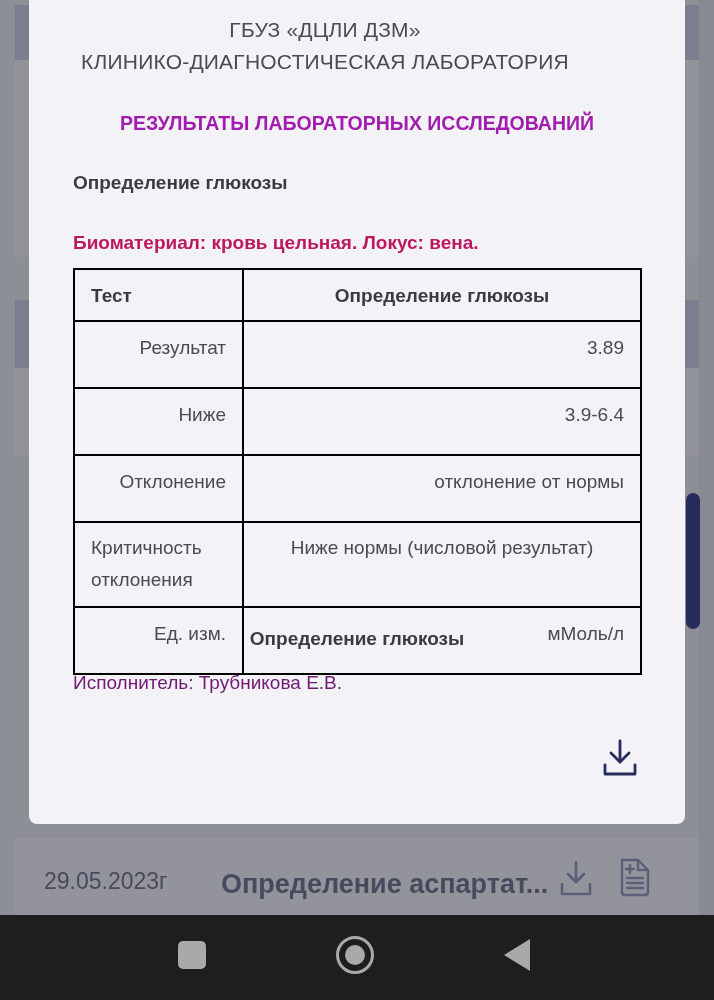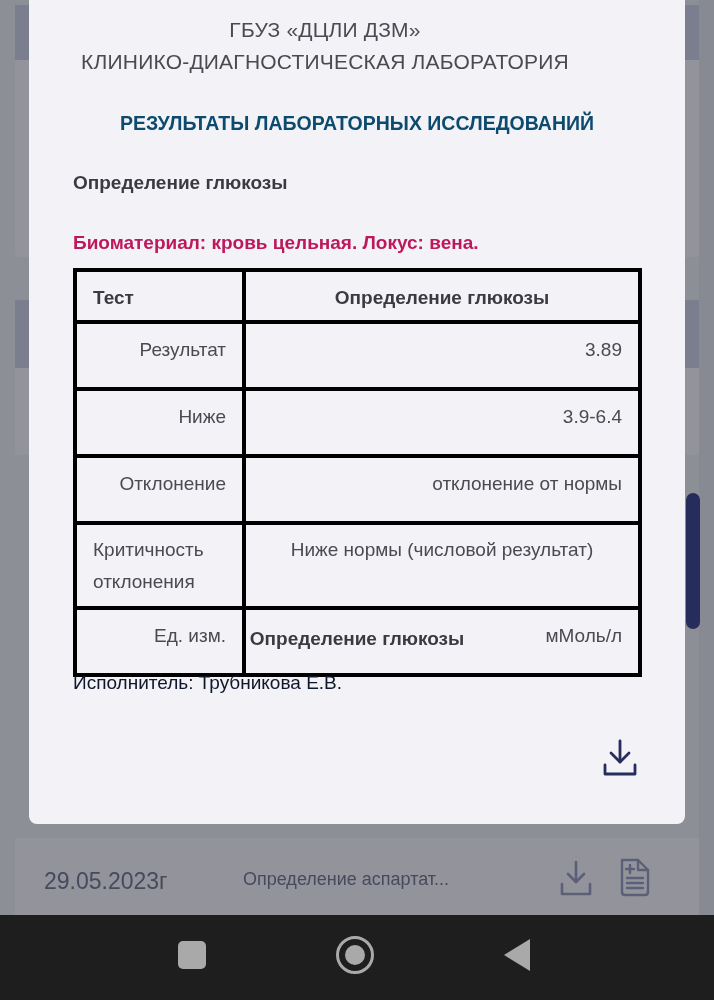--- a/index.html
+++ b/index.html
@@ -20,21 +20,21 @@
   .bg-card1 .bdy { height: 197px; border-radius: 0 0 4px 4px; }
   .bg-card2 { top: 300px; }
   .bg-card2 .hdr { height: 68px; }
   .bg-card2 .bdy { height: 87px; }
   .bg-card3 { top: 838px; height: 77px; background: #93949b; }
   .bg-row {
     position: absolute; left: 15px; top: 838px; width: 684px; height: 77px;
     display: flex; align-items: center;
   }
   .bg-date { position: absolute; left: 29px; top: 30px; font-size: 23px; color: #464a5c; }
-  .bg-title { position: absolute; left: 228px; top: 31px; font-size: 18px; font-weight: normal; color: #464a5c; white-space: nowrap; }
+  .bg-title { position: absolute; left: 206px; top: 31px; font-size: 27px; font-weight: bold; color: #464a5c; white-space: nowrap; }
   .bg-icon-dl { position: absolute; left: 543px; top: 20px; width: 36px; height: 40px; }
   .bg-icon-doc { position: absolute; left: 601px; top: 18px; width: 36px; height: 42px; }
   .scroll-track { position: absolute; left: 699px; top: 0; width: 15px; height: 915px; background: #878993; }
   .scroll-thumb {
     position: absolute; left: 686px; top: 493px; width: 14px; height: 136px;
     background: #262d5c; border-radius: 7px;
   }
 
   
   .modal {
@@ -42,47 +42,47 @@
     background: #f2f2f7; border-radius: 8px;
   }
   .org-name, .lab-name {
     position: absolute; left: 0; width: 592px; text-align: center;
     font-size: 21px; color: #4a4a50; letter-spacing: 0.2px;
   }
   .org-name { top: 28px; }
   .lab-name { top: 60px; }
   .report-title {
     position: absolute; left: 0; width: 656px; top: 122px; text-align: center;
-    font-size: 19.5px; font-weight: bold; color: #0c4a6e;
+    font-size: 19.5px; font-weight: bold; color: #a21caf;
   }
   .test-name {
     position: absolute; left: 44px; top: 182px; font-size: 19px; font-weight: bold; color: #3a3a40;
   }
   .biomaterial {
     position: absolute; left: 44px; top: 242px; font-size: 19px; font-weight: bold; color: #be185d;
   }
   .results-table {
     position: absolute; left: 44px; top: 278px; width: 569px;
     border-collapse: collapse; table-layout: fixed;
   }
   .results-table td {
-    border: 4px solid #000000; font-size: 19px; color: #4a4a50;
+    border: 2px solid #000000; font-size: 19px; color: #4a4a50;
     padding: 0 16px; vertical-align: top; line-height: 32px;
   }
   .results-table td.c1 { width: 169px; }
   .results-table td.c2 { text-align: center; }
   .results-table tr.h td { height: 52px; padding-top: 10px; font-weight: bold; color: #3a3a40; }
   .results-table tr.r td { height: 67px; padding-top: 10px; text-align: right; }
   .results-table tr.r2 td { height: 85px; padding-top: 9px; }
   .footer-test {
     position: absolute; left: 0; width: 656px; top: 638px; text-align: center;
     font-size: 19px; font-weight: bold; color: #3a3a40;
   }
   .performer {
-    position: absolute; left: 44px; top: 682px; font-size: 19px; color: #0f172a;
+    position: absolute; left: 44px; top: 682px; font-size: 19px; color: #701a75;
   }
   .modal-download {
     position: absolute; left: 572px; top: 748px; width: 38px; height: 40px; cursor: pointer;
   }
 
   
   .navbar {
     position: absolute; left: 0; top: 915px; width: 714px; height: 85px; background: #1e1e1e;
   }
   .nav-btn { position: absolute; cursor: pointer; }

